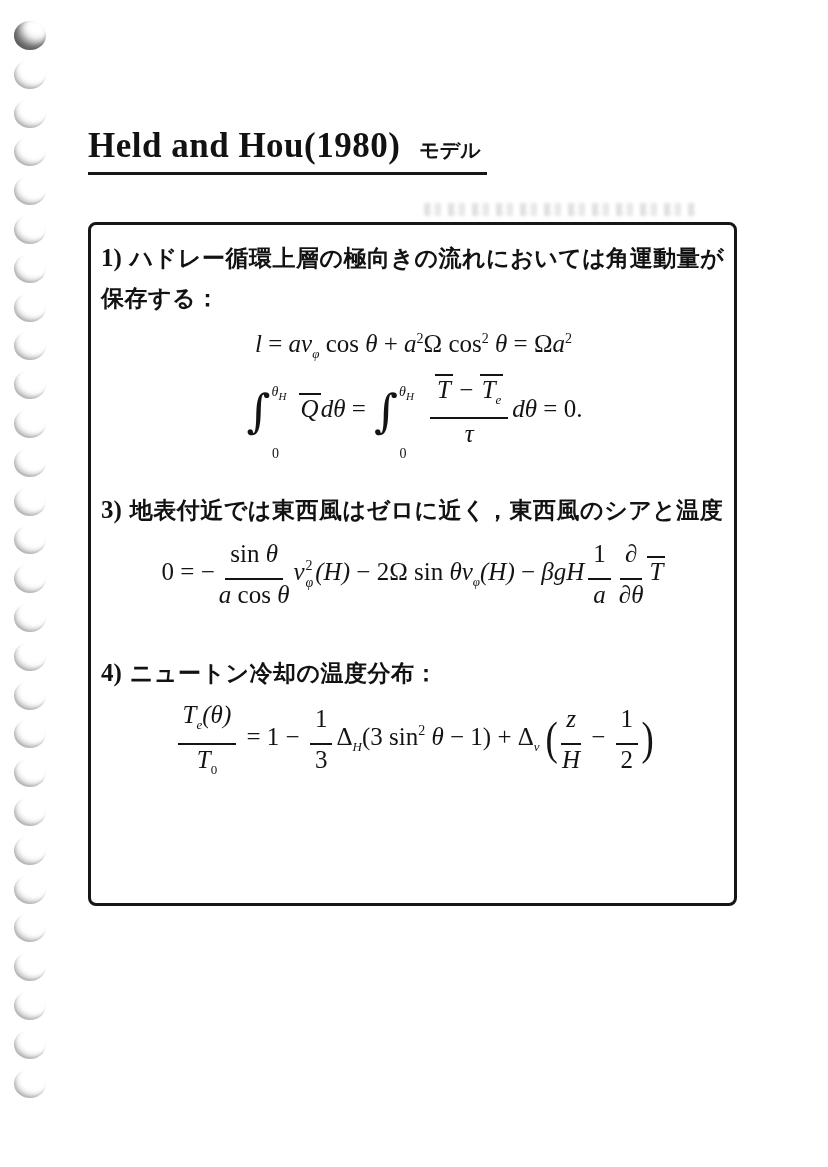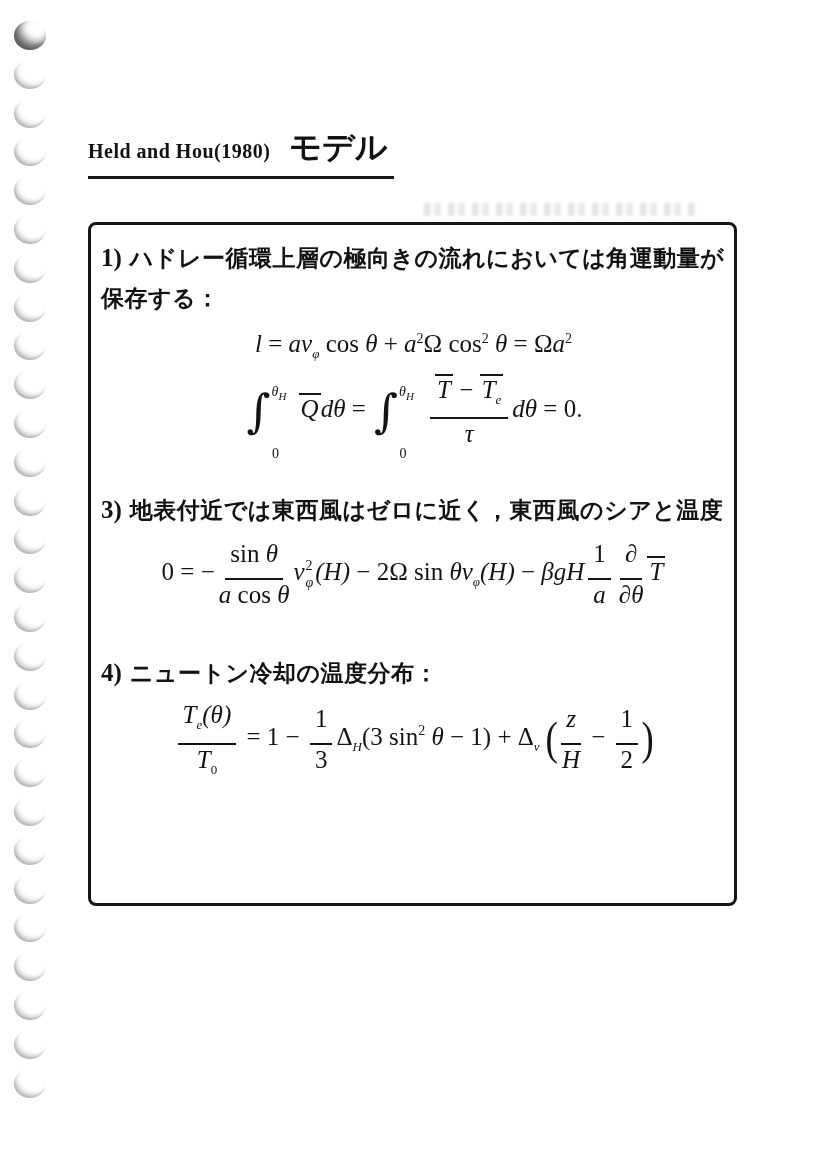--- a/index.html
+++ b/index.html
@@ -11,23 +11,23 @@
   .hole{position:absolute;left:14px;width:32px;height:29px;border-radius:50%;
         background:#fff;
         box-shadow:inset 4px -5px 5px -2px rgba(110,110,110,.40),
                    inset 1px -2px 2px rgba(140,140,140,.25);}
   .hole.first{box-shadow:inset 7px -8px 8px -1px rgba(70,70,70,.78),
                          inset 2px -3px 4px rgba(90,90,90,.5);}
 
   
   .title{position:absolute;left:88px;top:126px;margin:0;white-space:nowrap;}
   .title-inner{display:inline-block;border-bottom:3px solid #161616;padding:0 6px 6px 0;}
-  .title-en{font-family:"Liberation Serif",serif;font-weight:700;font-size:20px;
+  .title-en{font-family:"Liberation Serif",serif;font-weight:700;font-size:35px;
             letter-spacing:.5px;color:#121212;}
-  .title-ja{font-family:"Liberation Sans",sans-serif;font-weight:800;font-size:32px;
+  .title-ja{font-family:"Liberation Sans",sans-serif;font-weight:800;font-size:20px;
             margin-left:10px;color:#121212;}
 
   
   .ghost{position:absolute;left:424px;top:203px;width:272px;height:13px;opacity:.40;
          filter:blur(1.4px);border-radius:2px;
          background:repeating-linear-gradient(90deg,
             rgba(120,120,120,.55) 0 6px, rgba(190,190,190,.15) 6px 11px,
             rgba(130,130,130,.45) 11px 17px, rgba(255,255,255,0) 17px 24px);}
 
   

